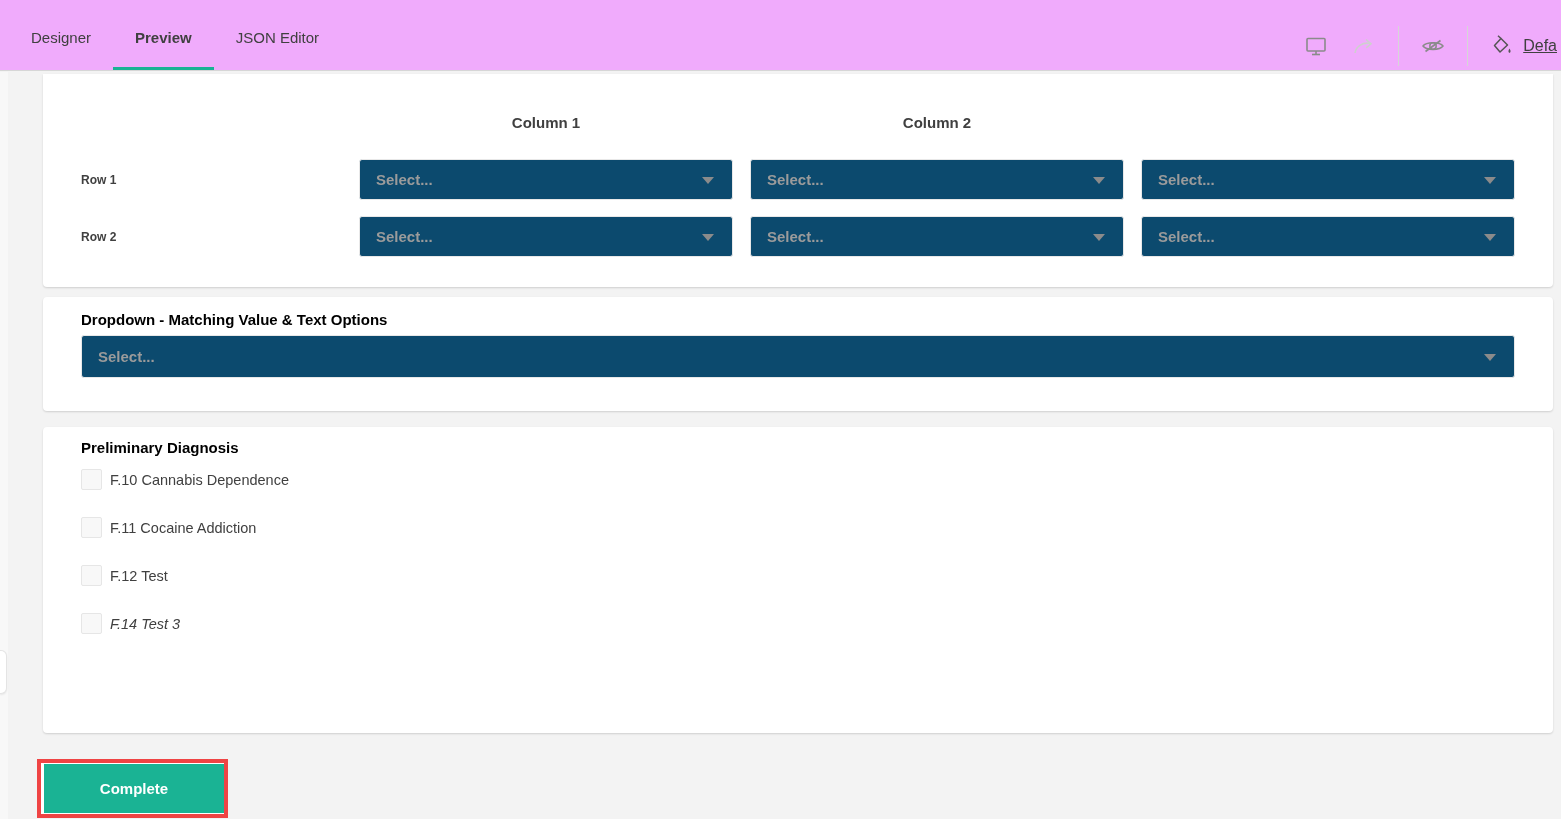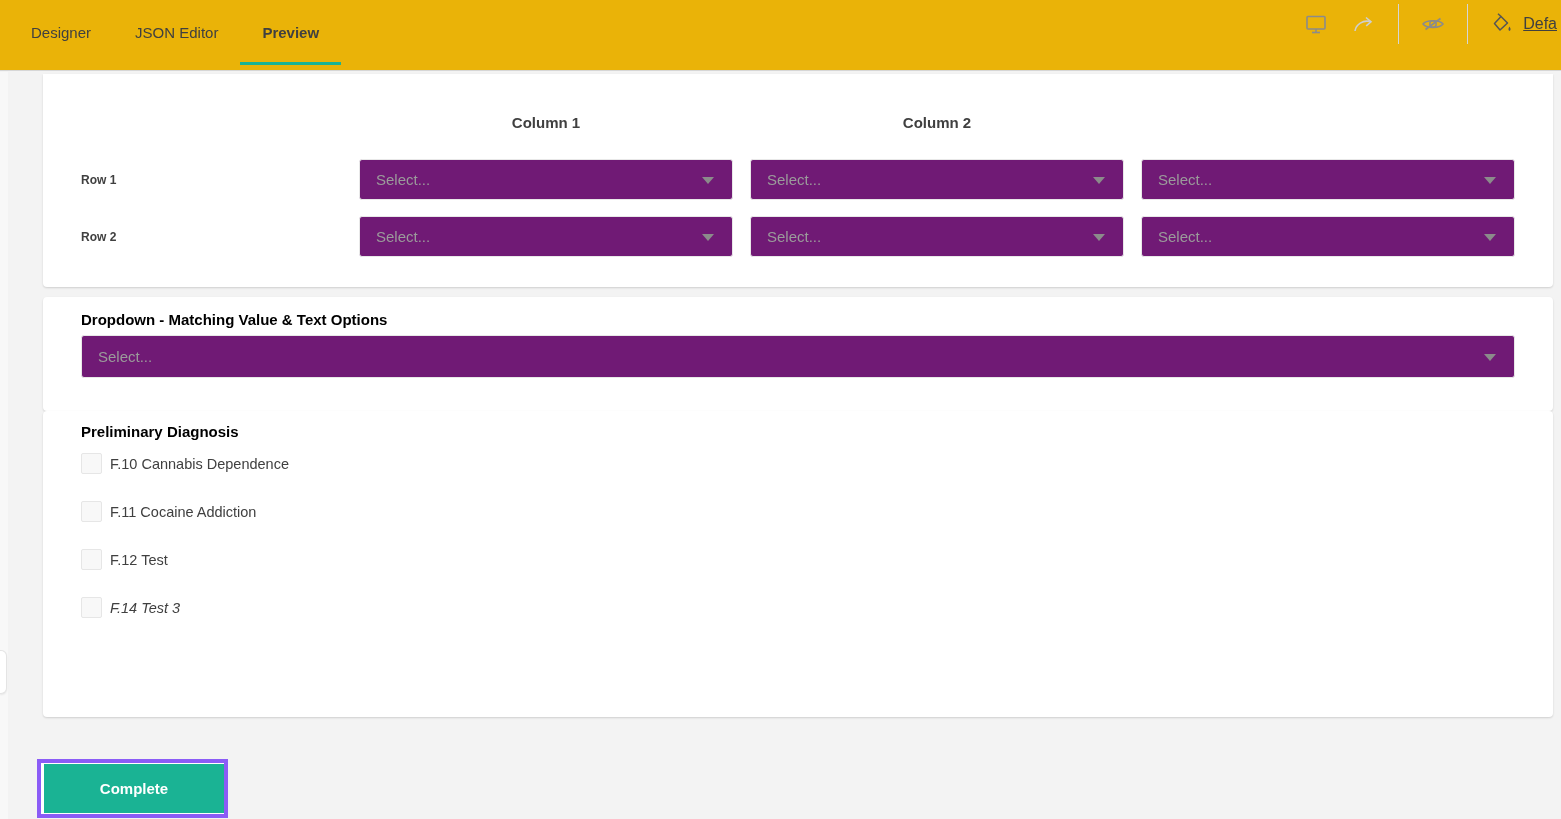--- a/index.html
+++ b/index.html
@@ -7,22 +7,22 @@
   body {
     font-family:"Liberation Sans","DejaVu Sans",sans-serif;
     background:#f3f3f3;
     color:#404040;
     position:relative;
   }
 
   
   .toolbar {
     position:absolute; top:0; left:0; right:0; height:71px;
-    background:#eab308; border-bottom:1px solid #d6d6d6;
-    display:flex; align-items:flex-start; justify-content:space-between;
+    background:#f0abfc; border-bottom:1px solid #d6d6d6;
+    display:flex; align-items:flex-end; justify-content:space-between;
     padding-left:9px;
   }
   .tabs { display:flex; align-items:stretch; }
   .tab {
     position:relative; display:flex; align-items:center;
     padding:0 22px; font-size:15px; color:#404040; cursor:pointer;
     height:65px;
   }
   .tab.active { font-weight:bold; }
   .tab.active::after {
@@ -52,41 +52,42 @@
     background:#ffffff; border:1px solid #e4e4e4; border-left:none;
     border-radius:0 6px 6px 0; box-shadow:0 1px 2px rgba(0,0,0,0.08);
   }
 
   .card {
     position:absolute; left:43px; width:1510px; background:#ffffff;
     border-radius:4px; box-shadow:0 1px 2px rgba(0,0,0,0.15);
   }
   .card-matrix   { top:2px;   height:213px; padding:32px 38px 38px; border-radius:0 0 4px 4px; }
   .card-dropdown { top:225px; height:114px; padding:14px 38px 35px; }
-  .card-checkbox { top:339px; height:306px; padding:12px 38px 64px; }
+  .card-checkbox { top:355px; height:306px; padding:12px 38px 64px; }
 
   .q-title { font-size:15px; font-weight:bold; color:#000000; line-height:18px; }
 
   
   .matrix-grid {
     display:grid; grid-template-columns:261px 374px 374px 374px;
     column-gap:17px; align-items:center;
   }
   .matrix-head { margin-bottom:27px; }
   .matrix-head .col-h { text-align:center; font-size:15px; font-weight:bold; line-height:18px;margin-top:8px; }
   .matrix-row { margin-bottom:16px; }
   .matrix-row:last-child { margin-bottom:0; }
   .row-label { font-size:12px; font-weight:bold; }
 
   
   .sv-select {
-    position:relative; height:41px; background:#701a75;
+    position:relative; height:41px; background:#0c4a6e;
     border:1px solid #e8e8e8; border-radius:3px;
     display:flex; align-items:center; cursor:pointer;
     padding:0 32px 0 16px;
+    font-weight:bold;
   }
   .sv-select .placeholder {
     font-size:15px; color:#9b9b9b;
     overflow:hidden; white-space:nowrap; text-overflow:ellipsis;
   }
   .sv-select .caret {
     position:absolute; right:18px; top:50%; margin-top:-3px;
     width:0; height:0;
     border-left:6px solid transparent; border-right:6px solid transparent;
     border-top:7px solid #8b8b8b;
@@ -99,39 +100,39 @@
   .cb-item:last-child { margin-bottom:0;font-style:italic; }
   .cb-box {
     width:21px; height:21px; background:#f8f8f8;
     border:1px solid #e6e6e6; border-radius:2px; flex:0 0 auto;
   }
   .cb-label { font-size:14.5px; color:#404040; margin-left:8px; }
 
   
   .complete-wrap {
     position:absolute; left:37px; top:687px;
-    border:4px solid #8b5cf6; background:#ffffff;
+    border:4px solid #ef4444; background:#ffffff;
     padding:1px 0 1px 3px; display:inline-block;
   }
   .complete-btn {
     width:180px; height:49px; background:#1ab394; color:#ffffff;
     font-family:inherit; font-size:15px; font-weight:bold;
     border:none; cursor:pointer; display:flex; align-items:center; justify-content:center;
   }
 
   svg { display:block; }
 </style>
 </head>
 <body>
 
 <div class="toolbar">
   <div class="tabs">
     <div class="tab">Designer</div>
+    <div class="tab active">Preview</div>
     <div class="tab">JSON Editor</div>
-    <div class="tab active">Preview</div>
   </div>
   <div class="toolbar-right">
     <div class="icon-btn">
       <svg width="24" height="24" viewBox="0 0 24 24" fill="none" stroke="#8b8b8b" stroke-width="1.6">
         <rect x="3" y="4.5" width="18" height="12.5" rx="1"></rect>
         <line x1="12" y1="17" x2="12" y2="20"></line>
         <line x1="8" y1="20.5" x2="16" y2="20.5"></line>
       </svg>
     </div>
     <div class="icon-btn disabled">

